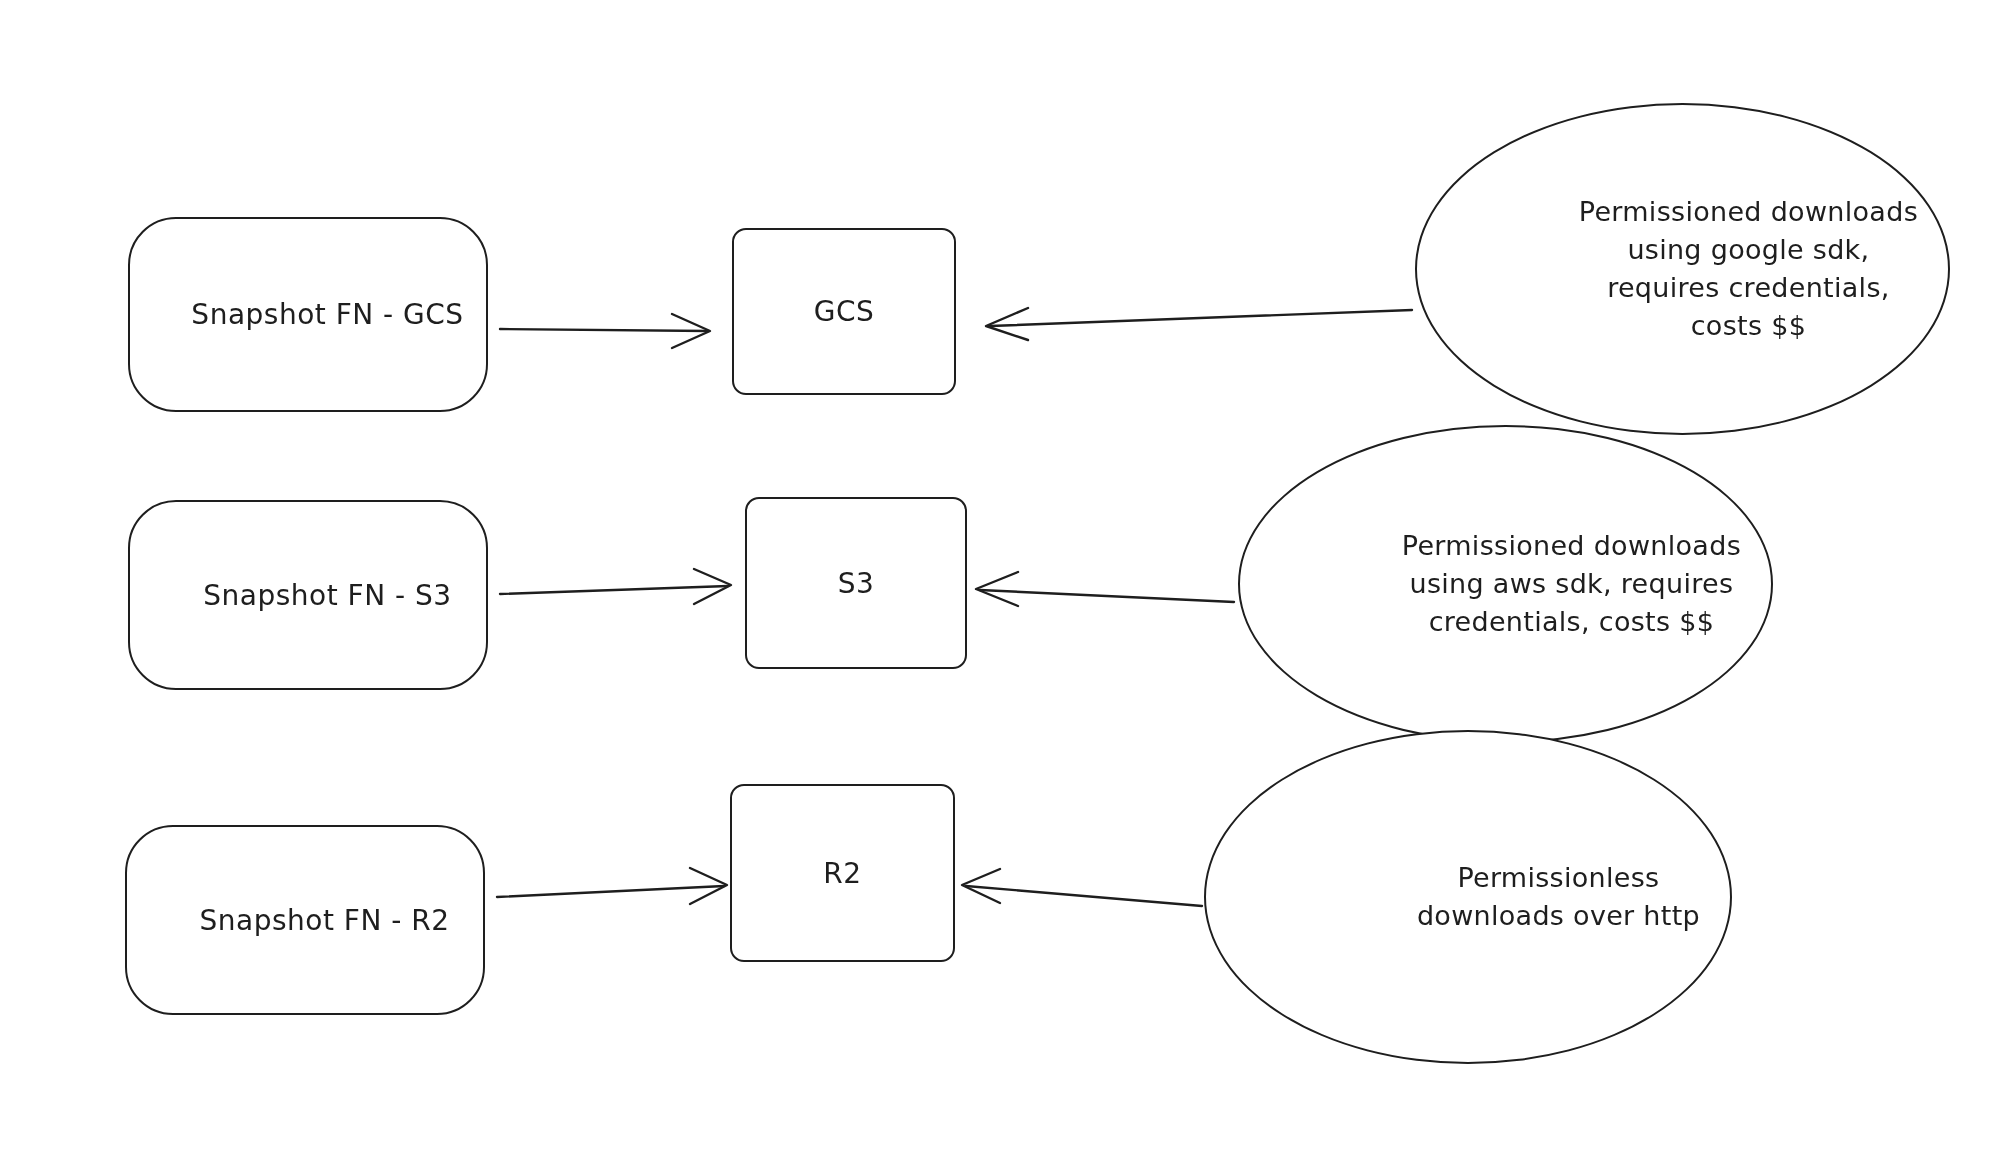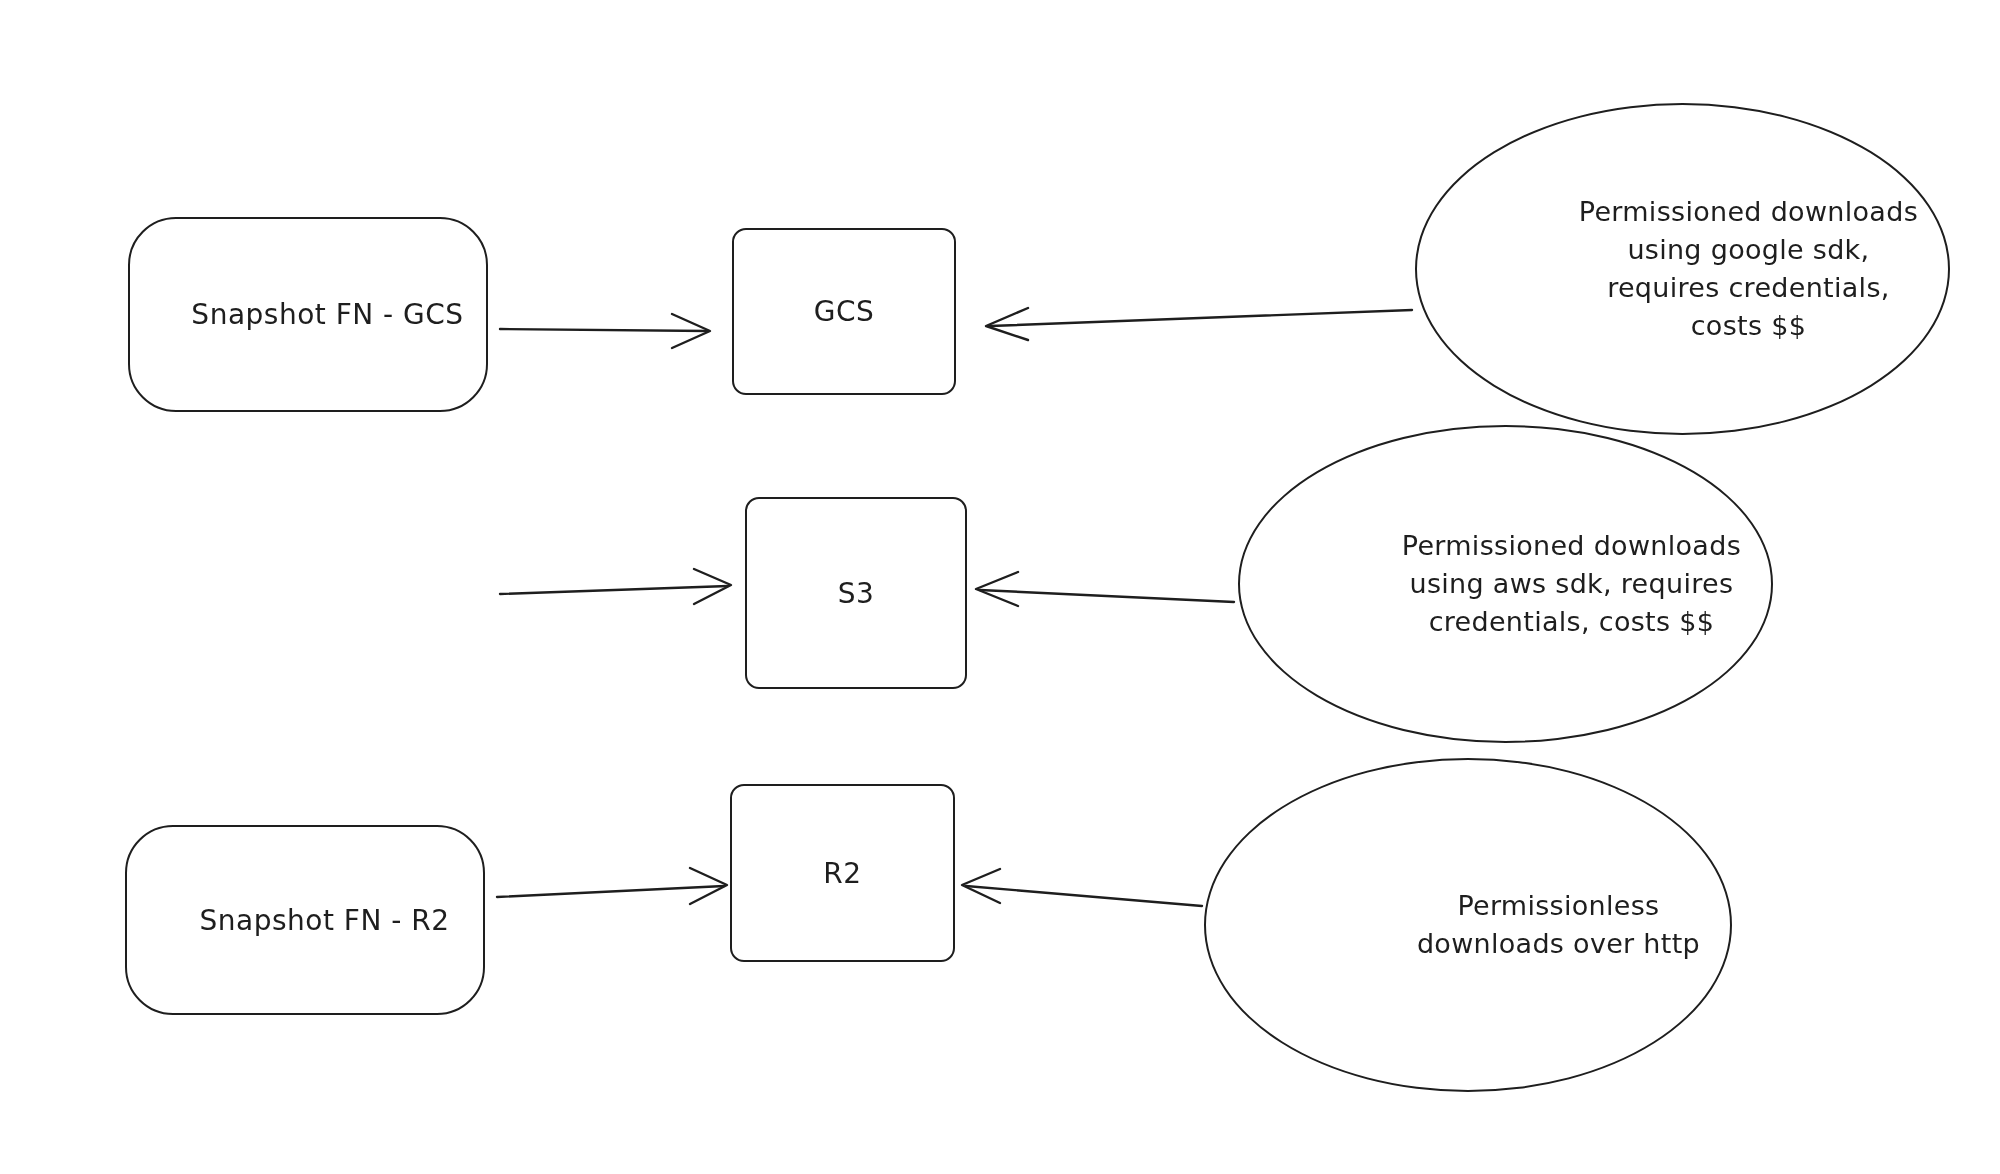--- a/index.html
+++ b/index.html
@@ -102,33 +102,36 @@
   <div class="node rect-sm" style="left:732px; top:228px; width:224px; height:167px;">
     <span class="node-label">GCS</span>
   </div>
   <div class="node ellipse" style="left:1415px; top:103px; width:535px; height:332px;">
     <div class="note-text">Permissioned downloads
 using google sdk,
 requires credentials,
 costs $$</div>
   </div>
 
-  <div class="node rect-sm" style="left:745px; top:497px; width:222px; height:192px;">
+  <div class="node rect-lg" style="left:128px; top:500px; width:360px; height:190px;">
+    <span class="node-label">Snapshot FN - S3</span>
+  </div>
+  <div class="node rect-sm" style="left:745px; top:497px; width:222px; height:172px;">
     <span class="node-label">S3</span>
   </div>
   <div class="node ellipse" style="left:1238px; top:425px; width:535px; height:318px;">
     <div class="note-text">Permissioned downloads
 using aws sdk, requires
 credentials, costs $$</div>
   </div>
 
   <div class="node rect-lg" style="left:125px; top:825px; width:360px; height:190px;">
     <span class="node-label">Snapshot FN - R2</span>
   </div>
   <div class="node rect-sm" style="left:730px; top:784px; width:225px; height:178px;">
     <span class="node-label">R2</span>
   </div>
-  <div class="node ellipse" style="left:1204px; top:758px; width:528px; height:334px;">
+  <div class="node ellipse" style="left:1204px; top:730px; width:528px; height:334px;">
     <div class="note-text">Permissionless
 downloads over http</div>
   </div>
 
 </div>
 
 </body></html>

